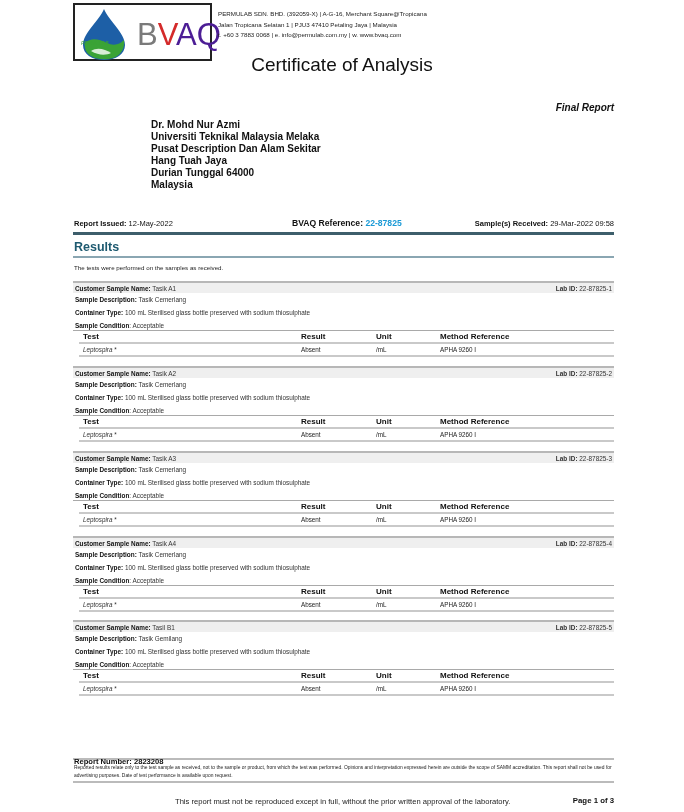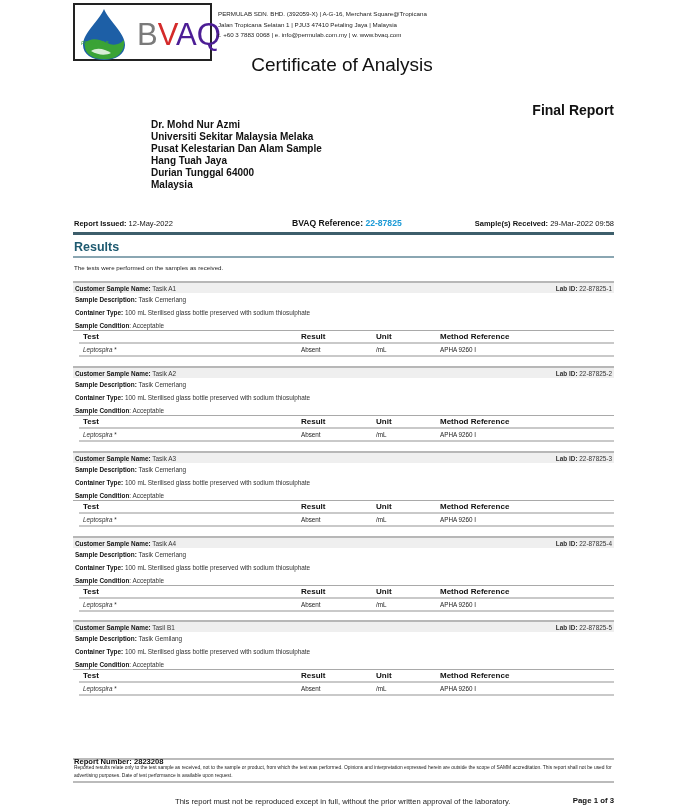--- a/index.html
+++ b/index.html
@@ -10,21 +10,21 @@
   
   .logo-box { left:73px; top:3px; width:139px; height:58px; border:2px solid #222; box-sizing:border-box; background:#fff; }
   .logo-box svg { position:absolute; left:2px; top:2px; }
   .logo-text { position:absolute; left:62px; top:12px; font-size:31px; letter-spacing:0px; color:#7a7a7a; font-family:"Liberation Sans", sans-serif; }
   .logo-text .v { color:#d42a2a; }
   .logo-text .q { color:#4c1d95; }
   .company { left:218px; top:9px; font-size:6.2px; line-height:10.5px; color:#222; }
 
   .title { left:0; width:684px; top:54px; text-align:center; font-size:19px; color:#111; }
 
-  .final { right:70px; top:102px; font-size:14px; font-weight:bold; }
+  .final { right:70px; top:102px; font-size:10px; font-weight:bold;font-style:italic; }
 
   .addr { left:151px; top:119px; font-size:10px; font-weight:bold; line-height:12px; }
 
   .meta { top:219px; font-size:7.5px; }
   .meta b { font-weight:bold; }
   .meta-left { left:74px; }
   .meta-mid { left:292px; font-size:8.6px; font-weight:bold; top:218px; }
   .meta-mid .ref { color:#1b9ad6; font-weight:bold; }
   .meta-right { right:70px; }
 
@@ -72,22 +72,22 @@
   <div>PERMULAB SDN. BHD. (392059-X) | A-G-16, Merchant Square@Tropicana</div>
   <div>Jalan Tropicana Selatan 1 | PJU3 47410 Petaling Jaya | Malaysia</div>
   <div>t. +60 3 7883 0068 | e. info@permulab.com.my | w. www.bvaq.com</div>
 </div>
 
 <div class="abs title">Certificate of Analysis</div>
 <div class="abs final">Final Report</div>
 
 <div class="abs addr">
   <div>Dr. Mohd Nur Azmi</div>
-  <div>Universiti Sekitar Malaysia Melaka</div>
-  <div>Pusat Kelestarian Dan Alam Sample</div>
+  <div>Universiti Teknikal Malaysia Melaka</div>
+  <div>Pusat Description Dan Alam Sekitar</div>
   <div>Hang Tuah Jaya</div>
   <div>Durian Tunggal 64000</div>
   <div>Malaysia</div>
 </div>
 
 <div class="abs meta meta-left"><b>Report Issued:</b> <span>12-May-2022</span></div>
 <div class="abs meta-mid"><span>BVAQ Reference:</span> <span class="ref">22-87825</span></div>
 <div class="abs meta meta-right"><b>Sample(s) Received:</b> <span>29-Mar-2022 09:58</span></div>
 
 <div class="abs rule-dark"></div>

